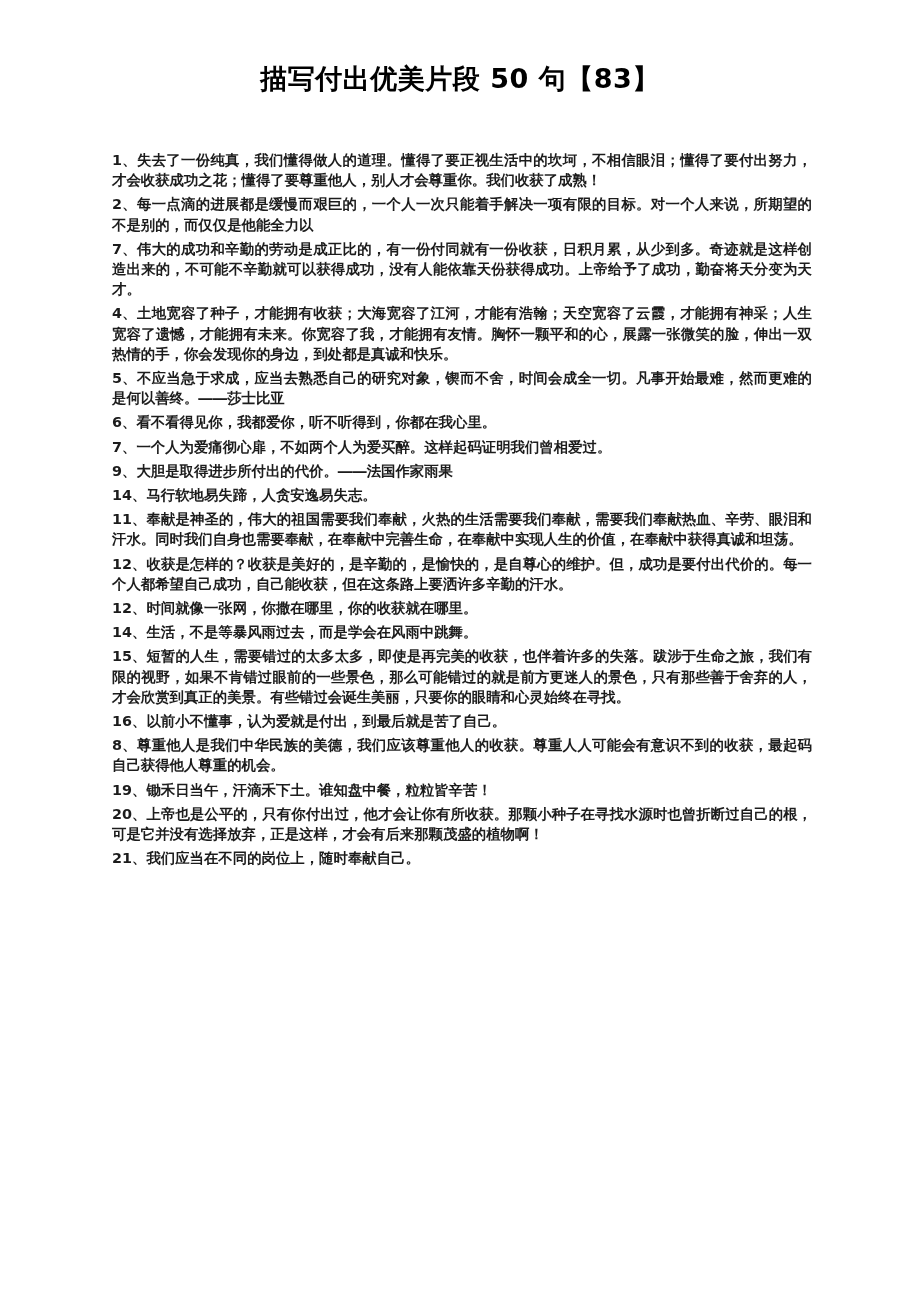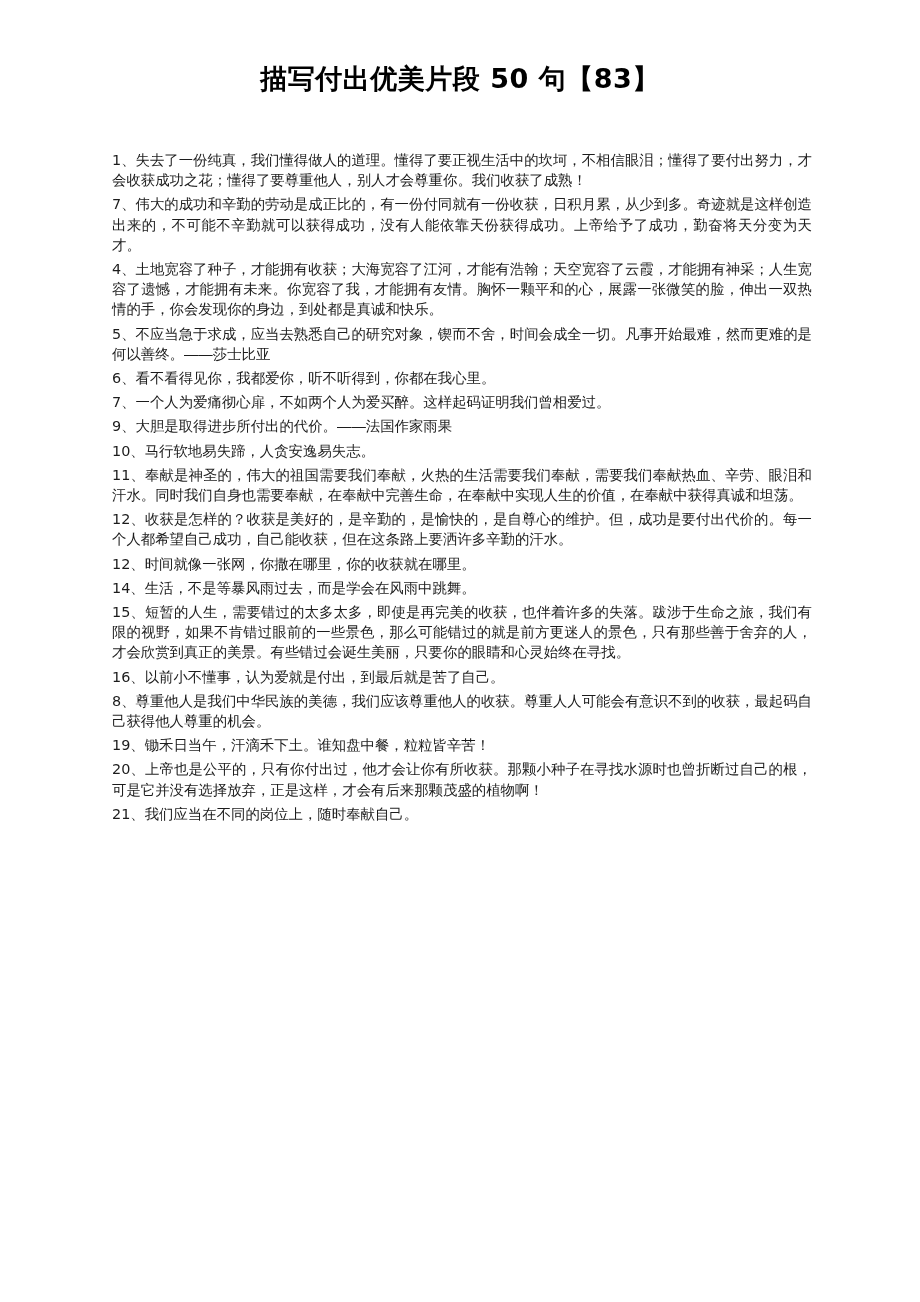--- a/index.html
+++ b/index.html
@@ -35,20 +35,21 @@
     font-weight: bold;
     letter-spacing: 0.5px;
     color: #000000;
     line-height: 34px;
   }
   #body-block {
     position: absolute;
     top: 150px;
     left: 112px;
     width: 700px;
+    font-weight: bold;
   }
   .para {
     margin: 0 0 4px 0;
     padding: 0;
     font-family: "DejaVu Sans", sans-serif;
     font-size: 14.4px;
     line-height: 20.2px;
     color: #1c1c1c;
     text-align: justify;
     text-justify: inter-character;
@@ -61,27 +62,28 @@
 </style>
 </head>
 <body>
 
 <div id="page">
 
   <h1 id="doc-title">描写付出优美片段 50 句【83】</h1>
 
   <div id="body-block">
     <p class="para">1、失去了一份纯真，我们懂得做人的道理。懂得了要正视生活中的坎坷，不相信眼泪；懂得了要付出努力，才会收获成功之花；懂得了要尊重他人，别人才会尊重你。我们收获了成熟！</p>
+    <p class="para">2、每一点滴的进展都是缓慢而艰巨的，一个人一次只能着手解决一项有限的目标。对一个人来说，所期望的不是别的，而仅仅是他能全力以</p>
     <p class="para">7、伟大的成功和辛勤的劳动是成正比的，有一份付同就有一份收获，日积月累，从少到多。奇迹就是这样创造出来的，不可能不辛勤就可以获得成功，没有人能依靠天份获得成功。上帝给予了成功，勤奋将天分变为天才。</p>
     <p class="para">4、土地宽容了种子，才能拥有收获；大海宽容了江河，才能有浩翰；天空宽容了云霞，才能拥有神采；人生宽容了遗憾，才能拥有未来。你宽容了我，才能拥有友情。胸怀一颗平和的心，展露一张微笑的脸，伸出一双热情的手，你会发现你的身边，到处都是真诚和快乐。</p>
     <p class="para">5、不应当急于求成，应当去熟悉自己的研究对象，锲而不舍，时间会成全一切。凡事开始最难，然而更难的是何以善终。――莎士比亚</p>
     <p class="para">6、看不看得见你，我都爱你，听不听得到，你都在我心里。</p>
     <p class="para">7、一个人为爱痛彻心扉，不如两个人为爱买醉。这样起码证明我们曾相爱过。</p>
     <p class="para">9、大胆是取得进步所付出的代价。――法国作家雨果</p>
-    <p class="para">10、马行软地易失蹄，人贪安逸易失志。</p>
+    <p class="para">14、马行软地易失蹄，人贪安逸易失志。</p>
     <p class="para">11、奉献是神圣的，伟大的祖国需要我们奉献，火热的生活需要我们奉献，需要我们奉献热血、辛劳、眼泪和汗水。同时我们自身也需要奉献，在奉献中完善生命，在奉献中实现人生的价值，在奉献中获得真诚和坦荡。</p>
     <p class="para">12、收获是怎样的？收获是美好的，是辛勤的，是愉快的，是自尊心的维护。但，成功是要付出代价的。每一个人都希望自己成功，自己能收获，但在这条路上要洒许多辛勤的汗水。</p>
     <p class="para">12、时间就像一张网，你撒在哪里，你的收获就在哪里。</p>
     <p class="para">14、生活，不是等暴风雨过去，而是学会在风雨中跳舞。</p>
     <p class="para">15、短暂的人生，需要错过的太多太多，即使是再完美的收获，也伴着许多的失落。跋涉于生命之旅，我们有限的视野，如果不肯错过眼前的一些景色，那么可能错过的就是前方更迷人的景色，只有那些善于舍弃的人，才会欣赏到真正的美景。有些错过会诞生美丽，只要你的眼睛和心灵始终在寻找。</p>
     <p class="para">16、以前小不懂事，认为爱就是付出，到最后就是苦了自己。</p>
     <p class="para">8、尊重他人是我们中华民族的美德，我们应该尊重他人的收获。尊重人人可能会有意识不到的收获，最起码自己获得他人尊重的机会。</p>
     <p class="para">19、锄禾日当午，汗滴禾下土。谁知盘中餐，粒粒皆辛苦！</p>
     <p class="para">20、上帝也是公平的，只有你付出过，他才会让你有所收获。那颗小种子在寻找水源时也曾折断过自己的根，可是它并没有选择放弃，正是这样，才会有后来那颗茂盛的植物啊！</p>
     <p class="para">21、我们应当在不同的岗位上，随时奉献自己。</p>

